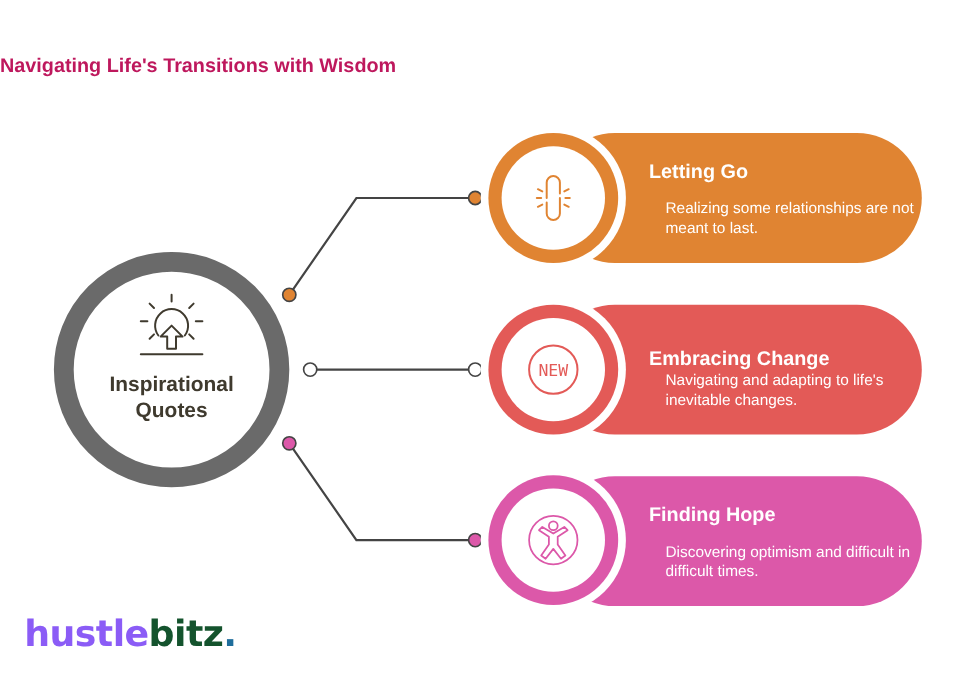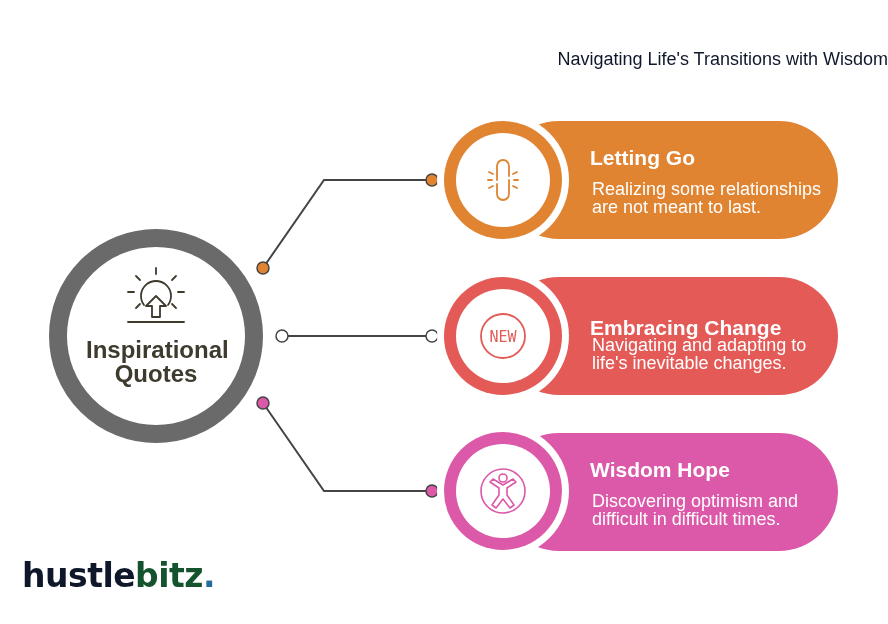--- a/index.html
+++ b/index.html
@@ -1,23 +1,23 @@
 <!DOCTYPE html>
 <html><head>
 <meta charset="utf-8">
 <style>
   html, body { margin:0; padding:0; background:#ffffff; }
   body { width:888px; height:624px; position:relative; overflow:hidden; font-family:"Liberation Sans", sans-serif; }
-  .title { position:absolute; left:0; width:888px; top:49px; text-align:right; font-size:18px; color:#0f172a; }
+  .title { position:absolute; left:0; width:888px; top:49px; text-align:left; font-size:18px; color:#be185d;font-weight:bold; }
   svg.diagram { position:absolute; left:0; top:0; }
-  .hub-label { position:absolute; left:86px; width:140px; top:338px; text-align:center; font-size:24px; font-weight:bold; color:#3f3a2e; line-height:24px; }
-  .card-title { position:absolute; left:590px; font-size:21px; font-weight:bold; color:#ffffff; }
-  .card-desc { position:absolute; left:592px; font-size:18px; color:#ffffff; line-height:18px; width:230px; }
+  .hub-label { position:absolute; left:86px; width:140px; top:338px; text-align:center; font-size:19px; font-weight:bold; color:#3f3a2e; line-height:24px; }
+  .card-title { position:absolute; left:590px; font-size:18px; font-weight:bold; color:#ffffff; }
+  .card-desc { position:absolute; left:605px; font-size:14px; color:#ffffff; line-height:18px; width:230px; }
   .brand { position:absolute; left:22px; top:556px; font-size:33px; font-weight:bold; letter-spacing:-0.5px; font-family:"DejaVu Sans", sans-serif; }
-  .brand .a { color:#0f172a; }
+  .brand .a { color:#8b5cf6; }
   .brand .b { color:#14532d; }
   .brand .dot { color:#1f6e9c; }
 </style>
 </head>
 <body>
 
 <div class="title">Navigating Life's Transitions with Wisdom</div>
 
 <svg class="diagram" width="888" height="624" viewBox="0 0 888 624">
 
@@ -93,16 +93,16 @@
 </svg>
 
 <div class="hub-label">Inspirational Quotes</div>
 
 <div class="card-title" style="top:146px">Letting Go</div>
 <div class="card-desc" style="top:180px">Realizing some relationships are not meant to last.</div>
 
 <div class="card-title" style="top:316px">Embracing Change</div>
 <div class="card-desc" style="top:336px">Navigating and adapting to life's inevitable changes.</div>
 
-<div class="card-title" style="top:458px">Wisdom Hope</div>
+<div class="card-title" style="top:458px">Finding Hope</div>
 <div class="card-desc" style="top:492px">Discovering optimism and difficult in difficult times.</div>
 
 <div class="brand"><span class="a">hustle</span><span class="b">bitz</span><span class="dot">.</span></div>
 
 </body></html>

